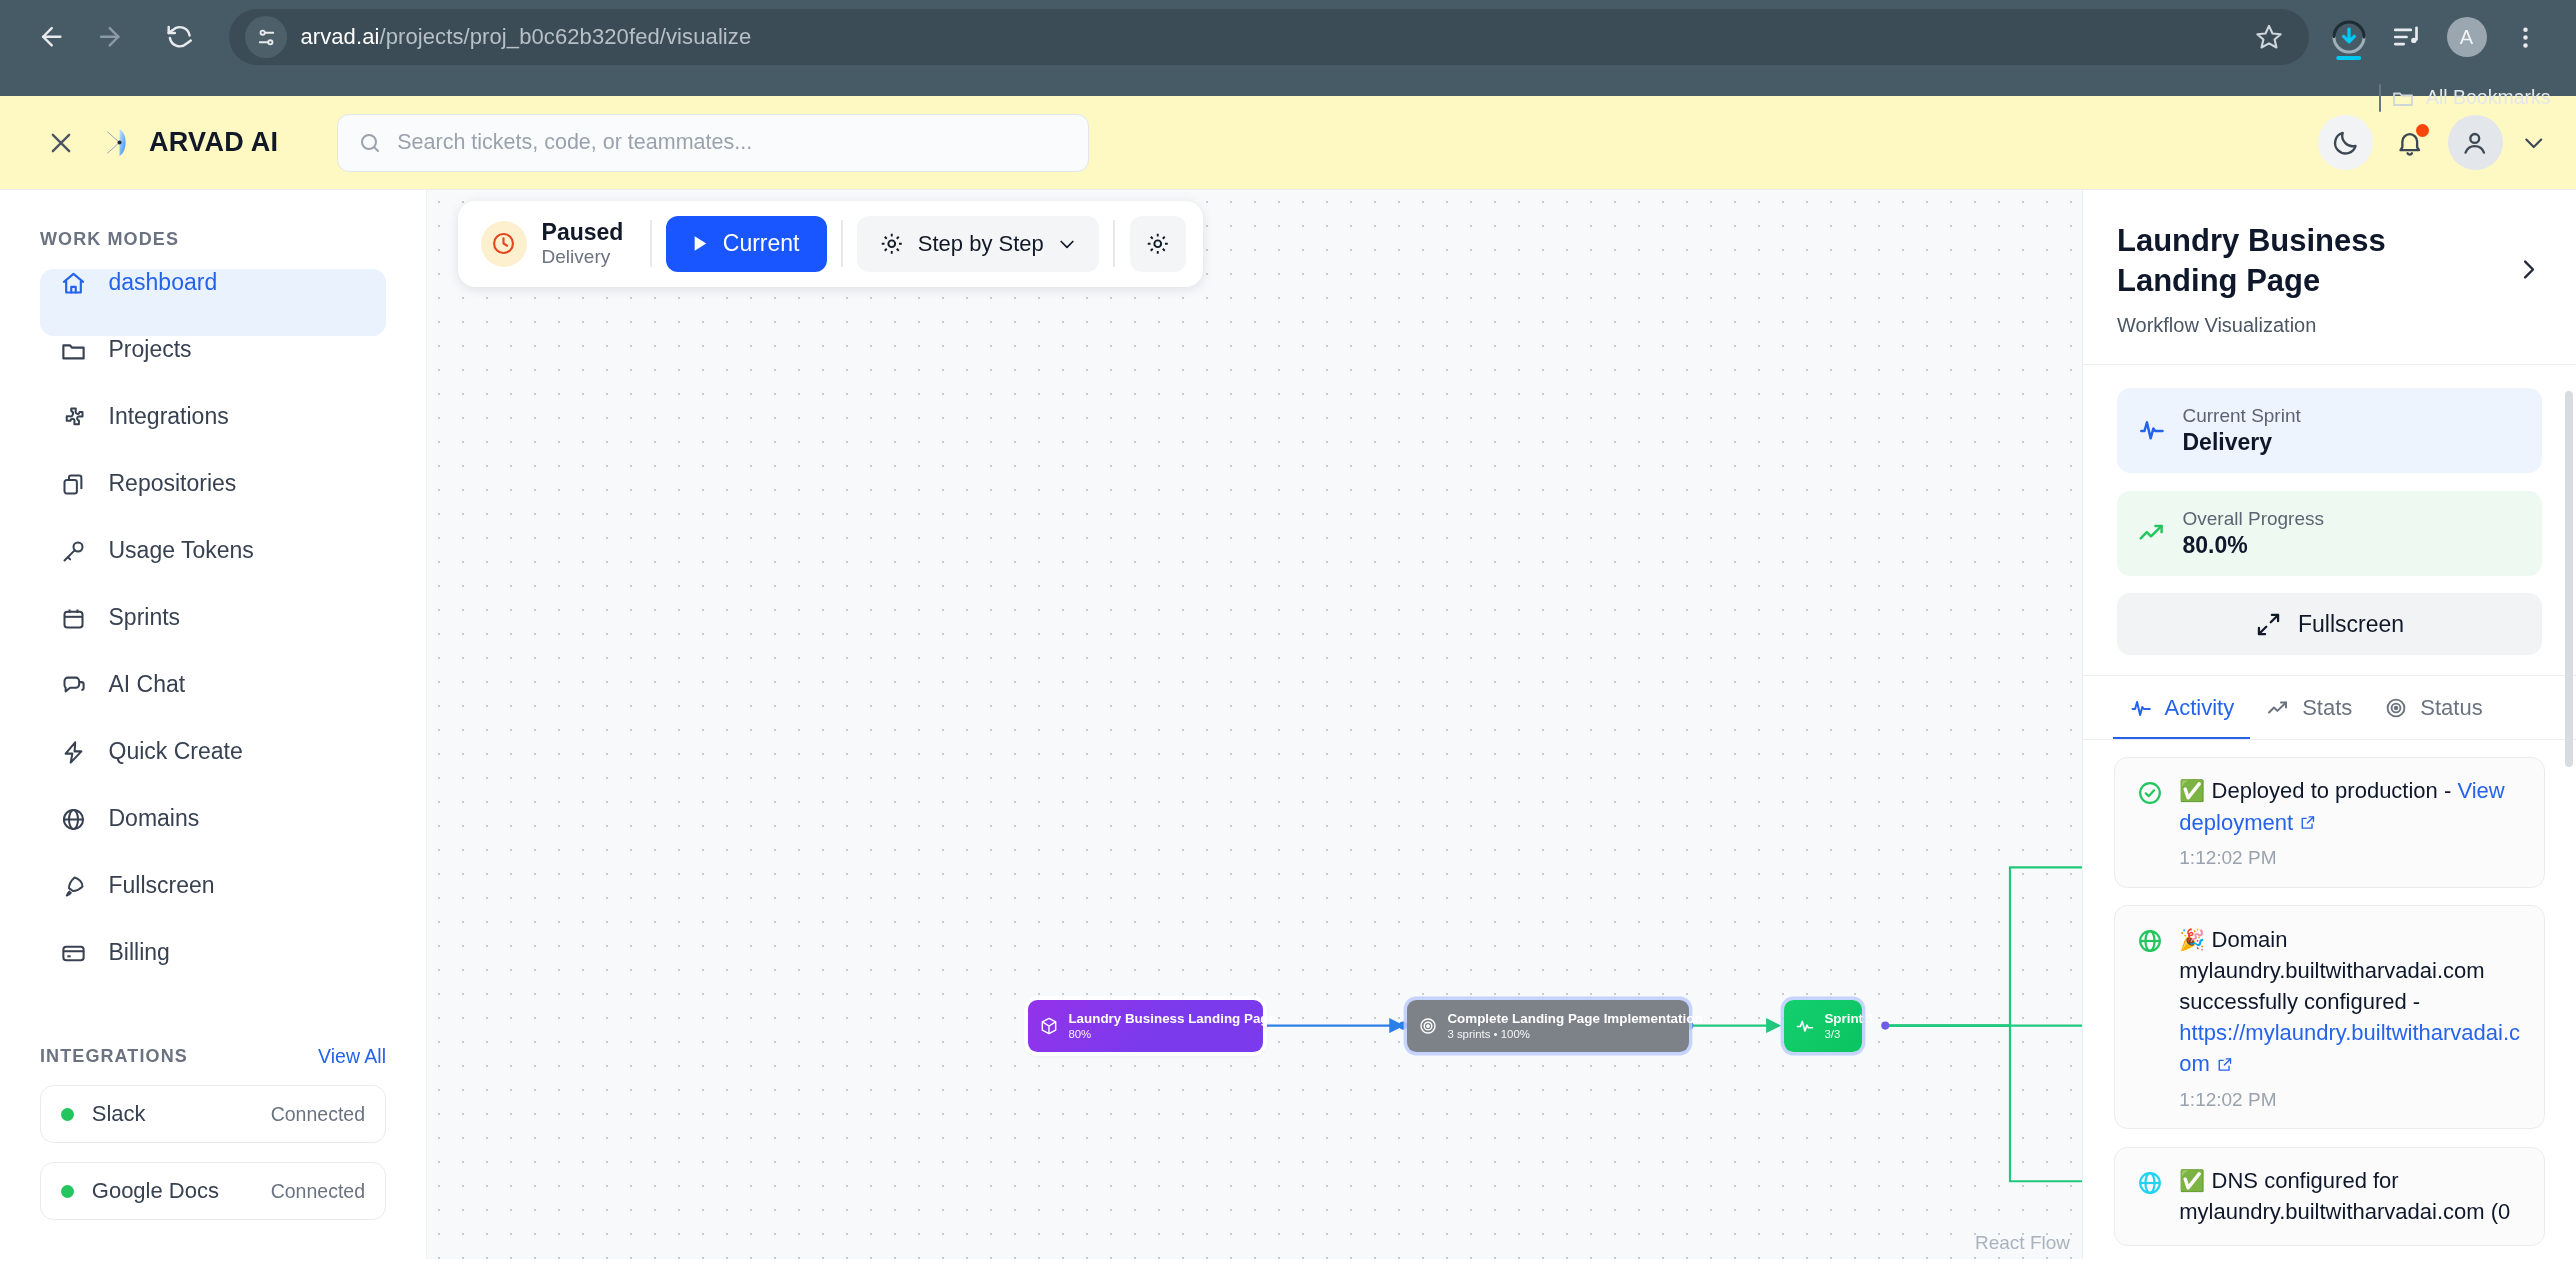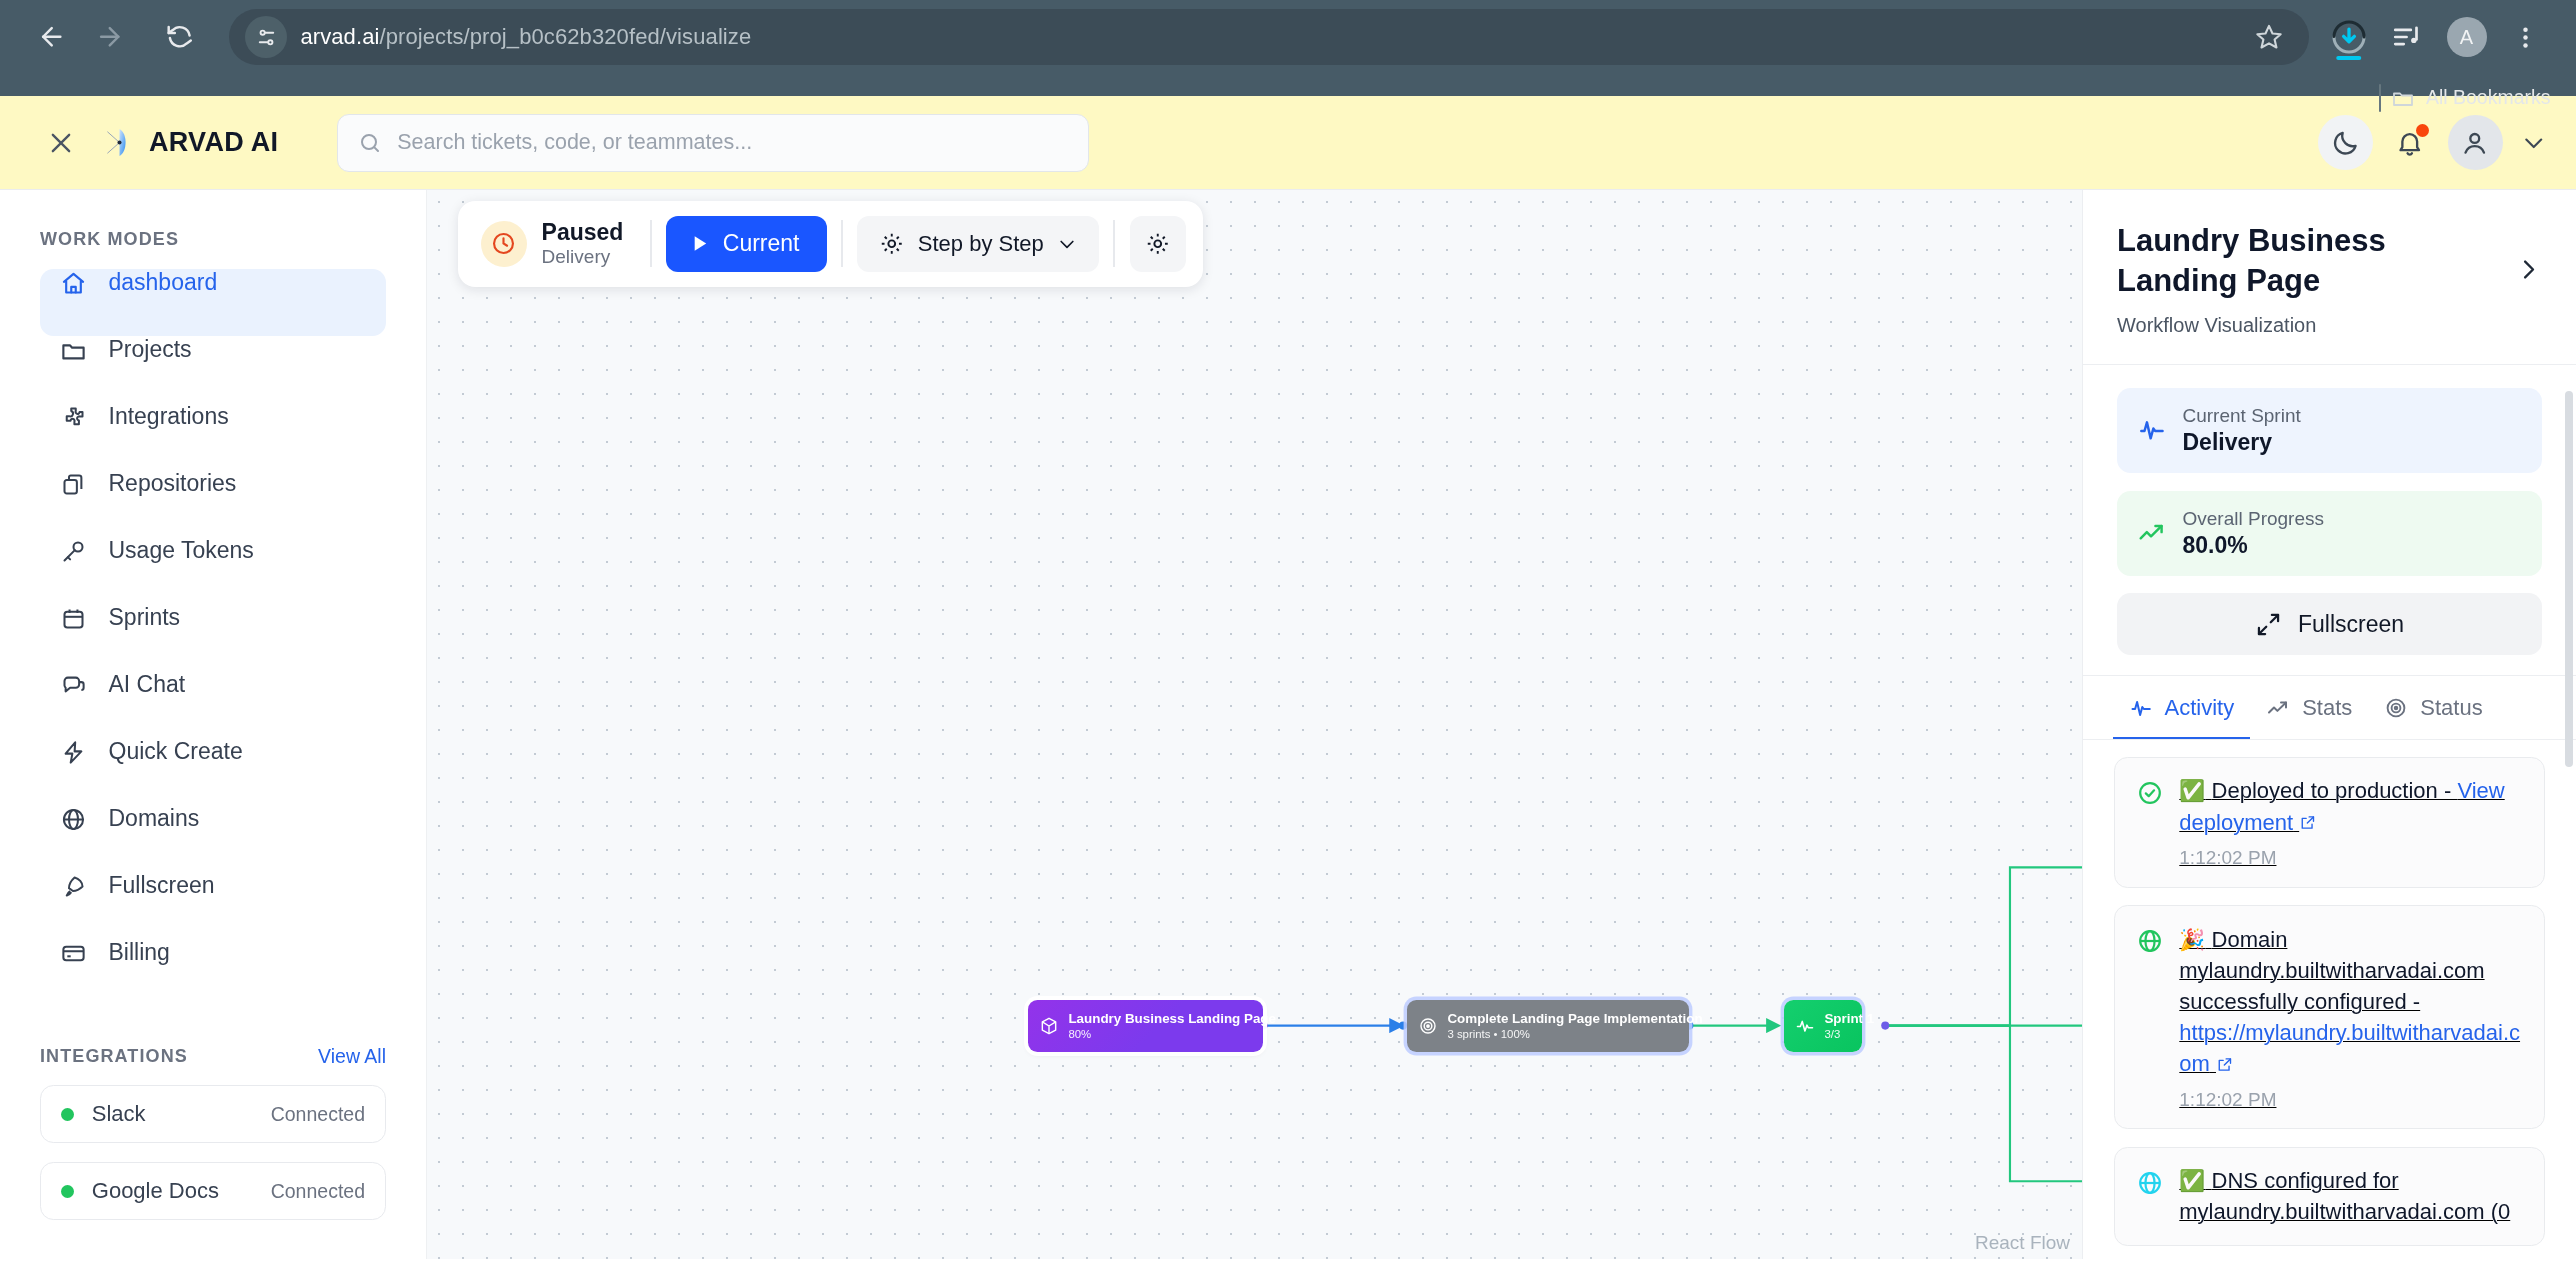--- a/index.html
+++ b/index.html
@@ -335,21 +335,20 @@
   .rp-tab.active { color: #2563eb; border-bottom-color: #2563eb; }
   .rp-feed { padding: 17.4px 31px 0 31px; overflow: hidden; flex: 1 1 auto; }
   .feed-card {
     border: 0.7px solid #e9ebee;
     background: #fbfbfc;
     border-radius: 13.4px;
     padding: 17.4px 20px;
     margin-bottom: 17.4px;
     display: flex;
     gap: 14.8px;
-    text-decoration: underline;
   }
   .feed-ic { width: 29.5px; height: 29.5px; flex: 0 0 auto; margin-top: 2.7px; display:flex; align-items:center; justify-content:center;}
   .feed-body { flex: 1 1 auto; min-width: 0; }
   .feed-text { font-size: 22px; color: #0f172a; line-height: 1.42; word-break: break-word; }
   .feed-link { color: #2563eb; }
   .feed-time { font-size: 19px; color: #9aa2ad; margin-top: 9.4px; }
   .emoji { font-size: 21px; }
   .rp-scroll {
     position: absolute; right: 3.4px; top: 201px;
     width: 8px; height: 376px; border-radius: 4px;

